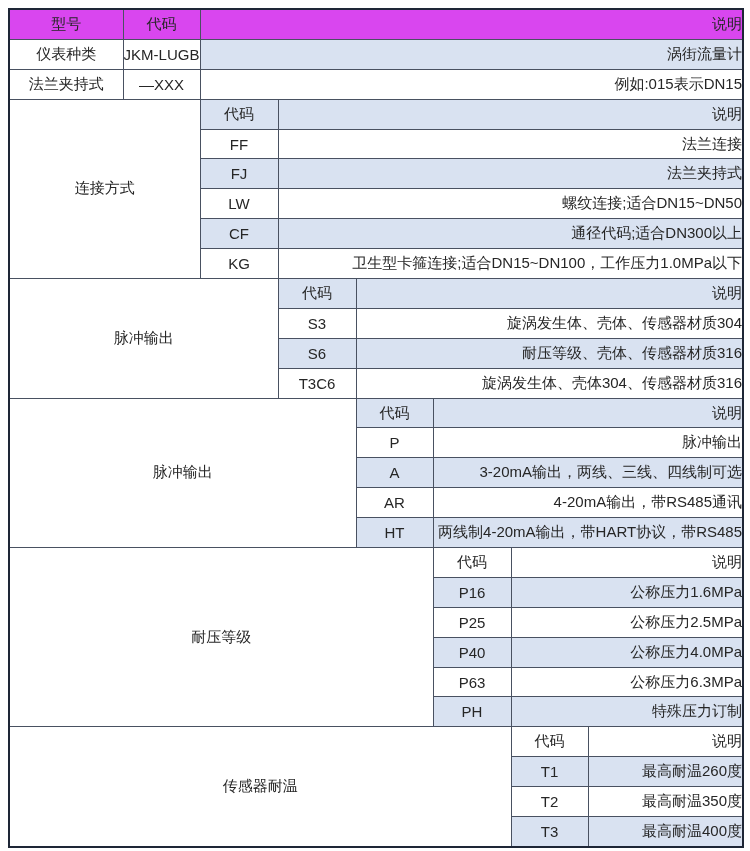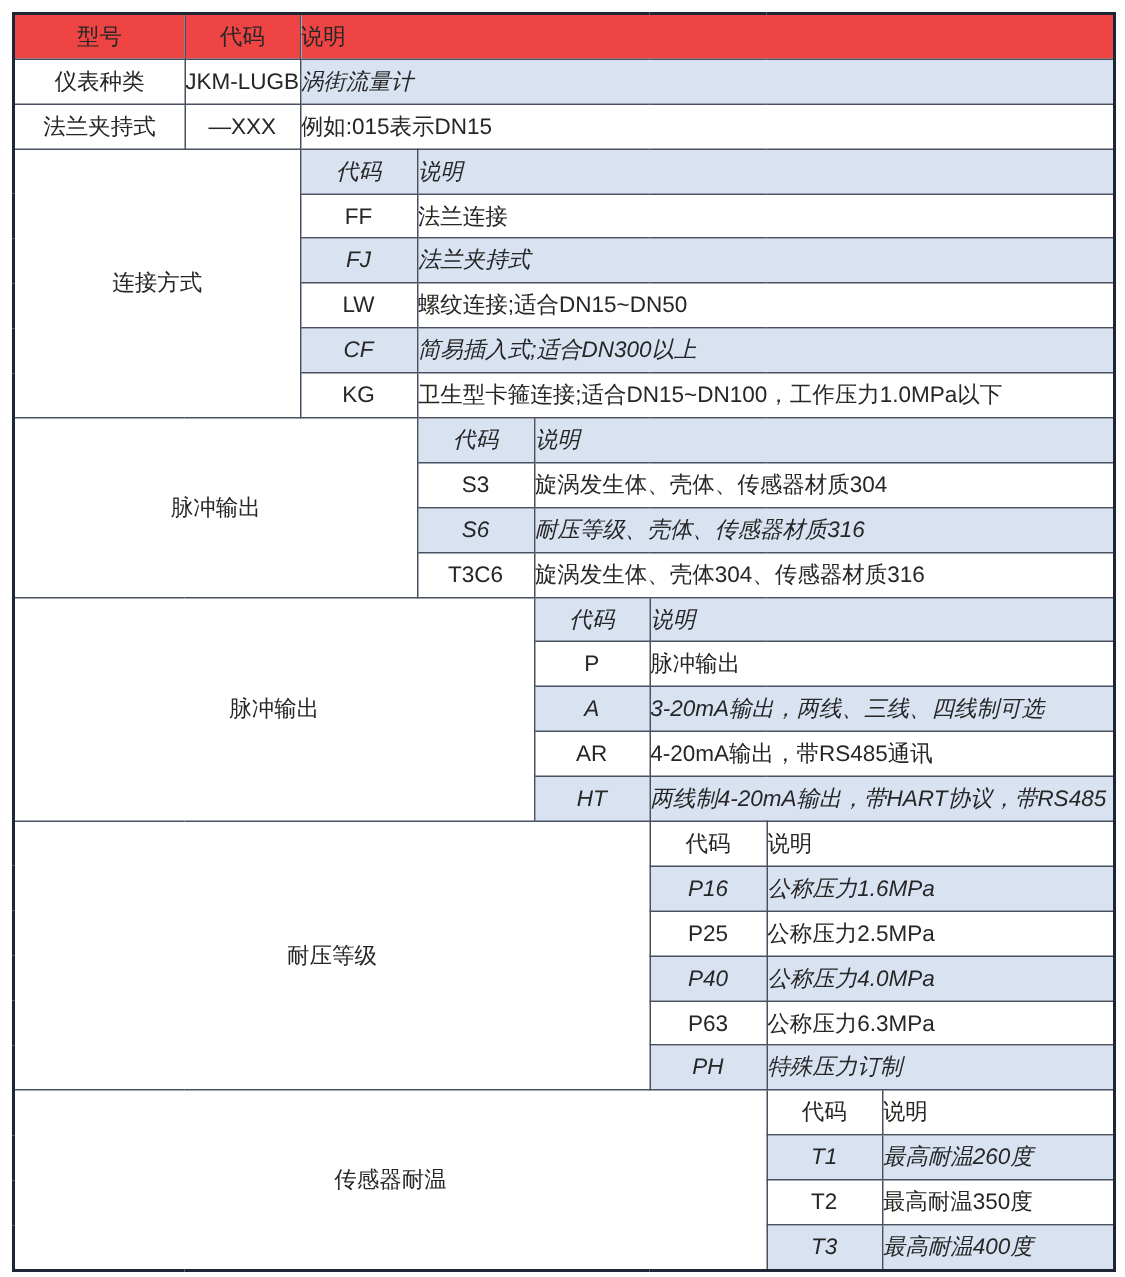--- a/index.html
+++ b/index.html
@@ -1,22 +1,22 @@
 <!DOCTYPE html>
 <html><head>
 <meta charset="utf-8">
 <style>
   html,body { margin:0; padding:0; background:#ffffff; }
   body { padding:8px 8px 6px 8px; font-family:"Liberation Sans","DejaVu Sans",sans-serif; }
   table.spec { border-collapse:collapse; table-layout:fixed; width:734px; border:2px solid #1e2636; }
   .spec td, .spec th { border:1px solid #495161; height:28.9px; padding:0; font-size:15px; font-weight:normal; color:#262626; white-space:nowrap; overflow:hidden; }
   .c { text-align:center; }
-  .d { text-align:left; padding-left:13px; padding-right:6px; }
-  .hdr { background:#ef4444; }
-  .lb { background:#d9e2f1;font-style:italic; }
+  .d { text-align:right; padding-left:13px; padding-right:6px; }
+  .hdr { background:#d946ef; }
+  .lb { background:#d9e2f1; }
   .w { background:#ffffff;margin-top:35px; }
 </style>
 </head>
 <body>
 
 <table class="spec">
   <colgroup>
     <col style="width:114px">
       <col style="width:77px">
       <col style="width:78px">
@@ -58,21 +58,21 @@
   <tr>
     <td class="lb c">FJ</td>
     <td class="lb d" colspan="5">法兰夹持式</td>
   </tr>
   <tr>
     <td class="w c">LW</td>
     <td class="w d" colspan="5">螺纹连接;适合DN15~DN50</td>
   </tr>
   <tr>
     <td class="lb c">CF</td>
-    <td class="lb d" colspan="5">简易插入式;适合DN300以上</td>
+    <td class="lb d" colspan="5">通径代码;适合DN300以上</td>
   </tr>
   <tr>
     <td class="w c">KG</td>
     <td class="w d" colspan="5">卫生型卡箍连接;适合DN15~DN100，工作压力1.0MPa以下</td>
   </tr>
 
   <tr>
     <td class="w c" rowspan="4" colspan="3">脉冲输出</td>
     <td class="lb c">代码</td>
     <td class="lb d" colspan="4">说明</td>

